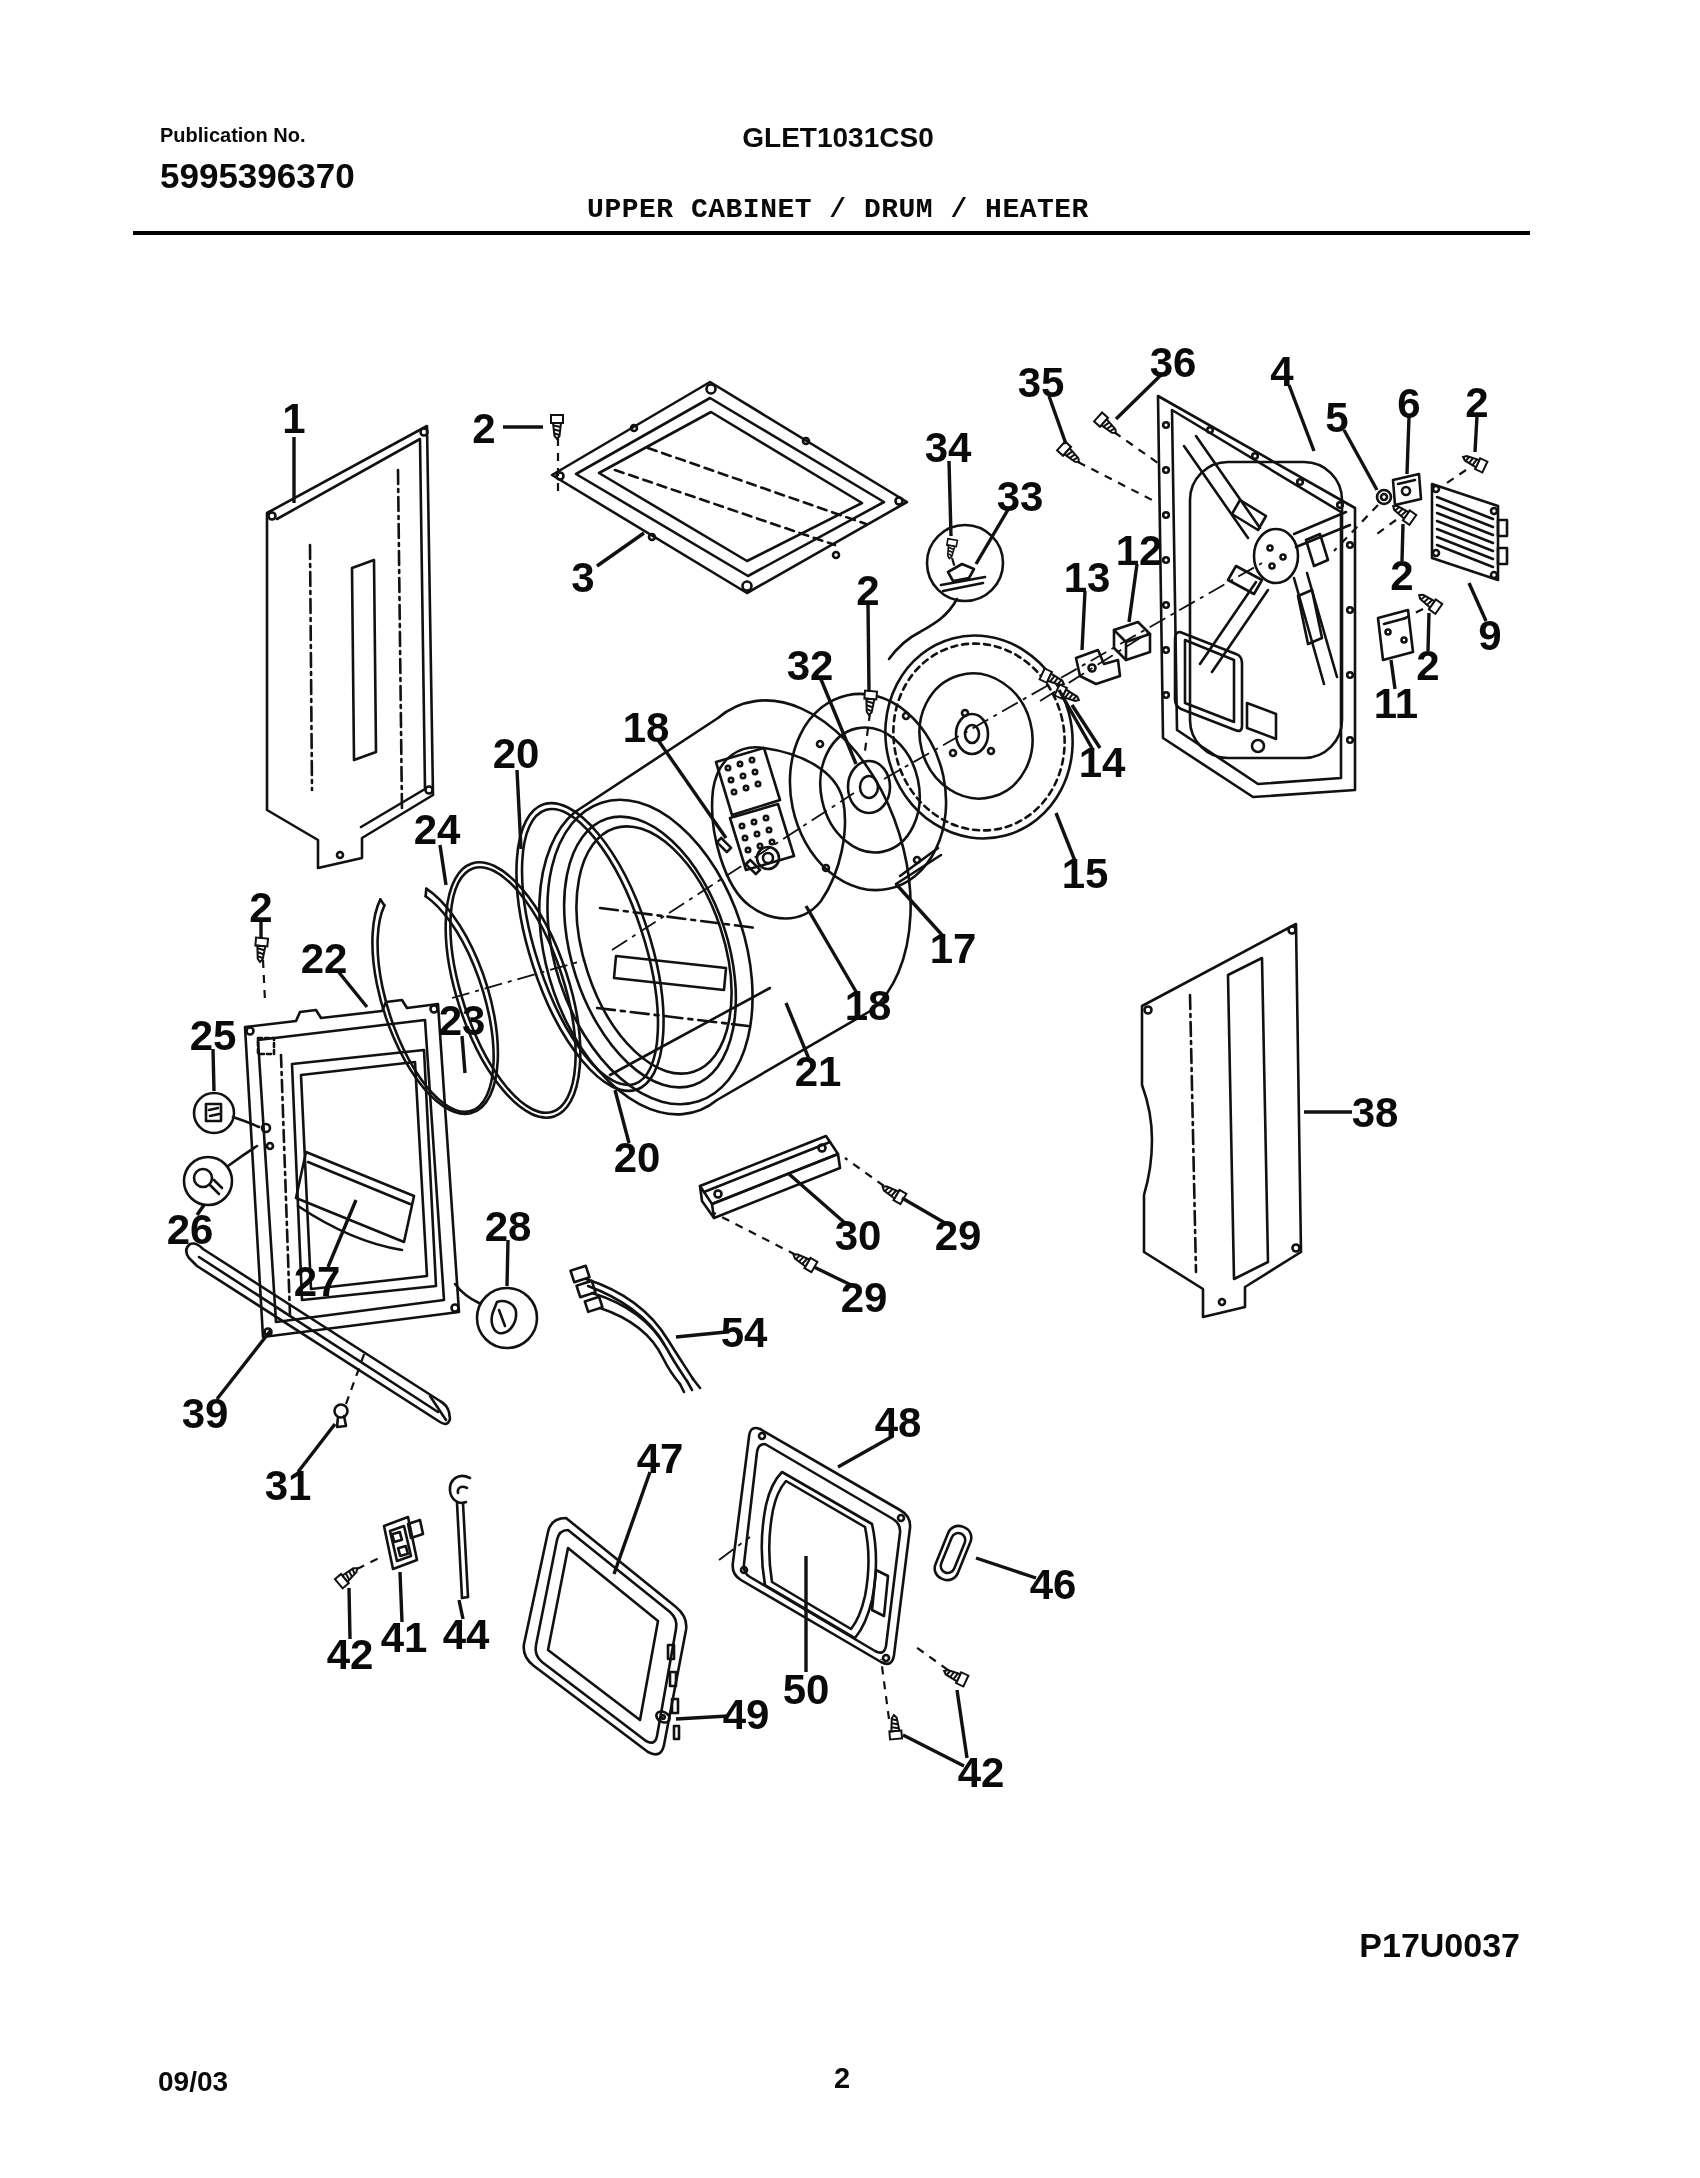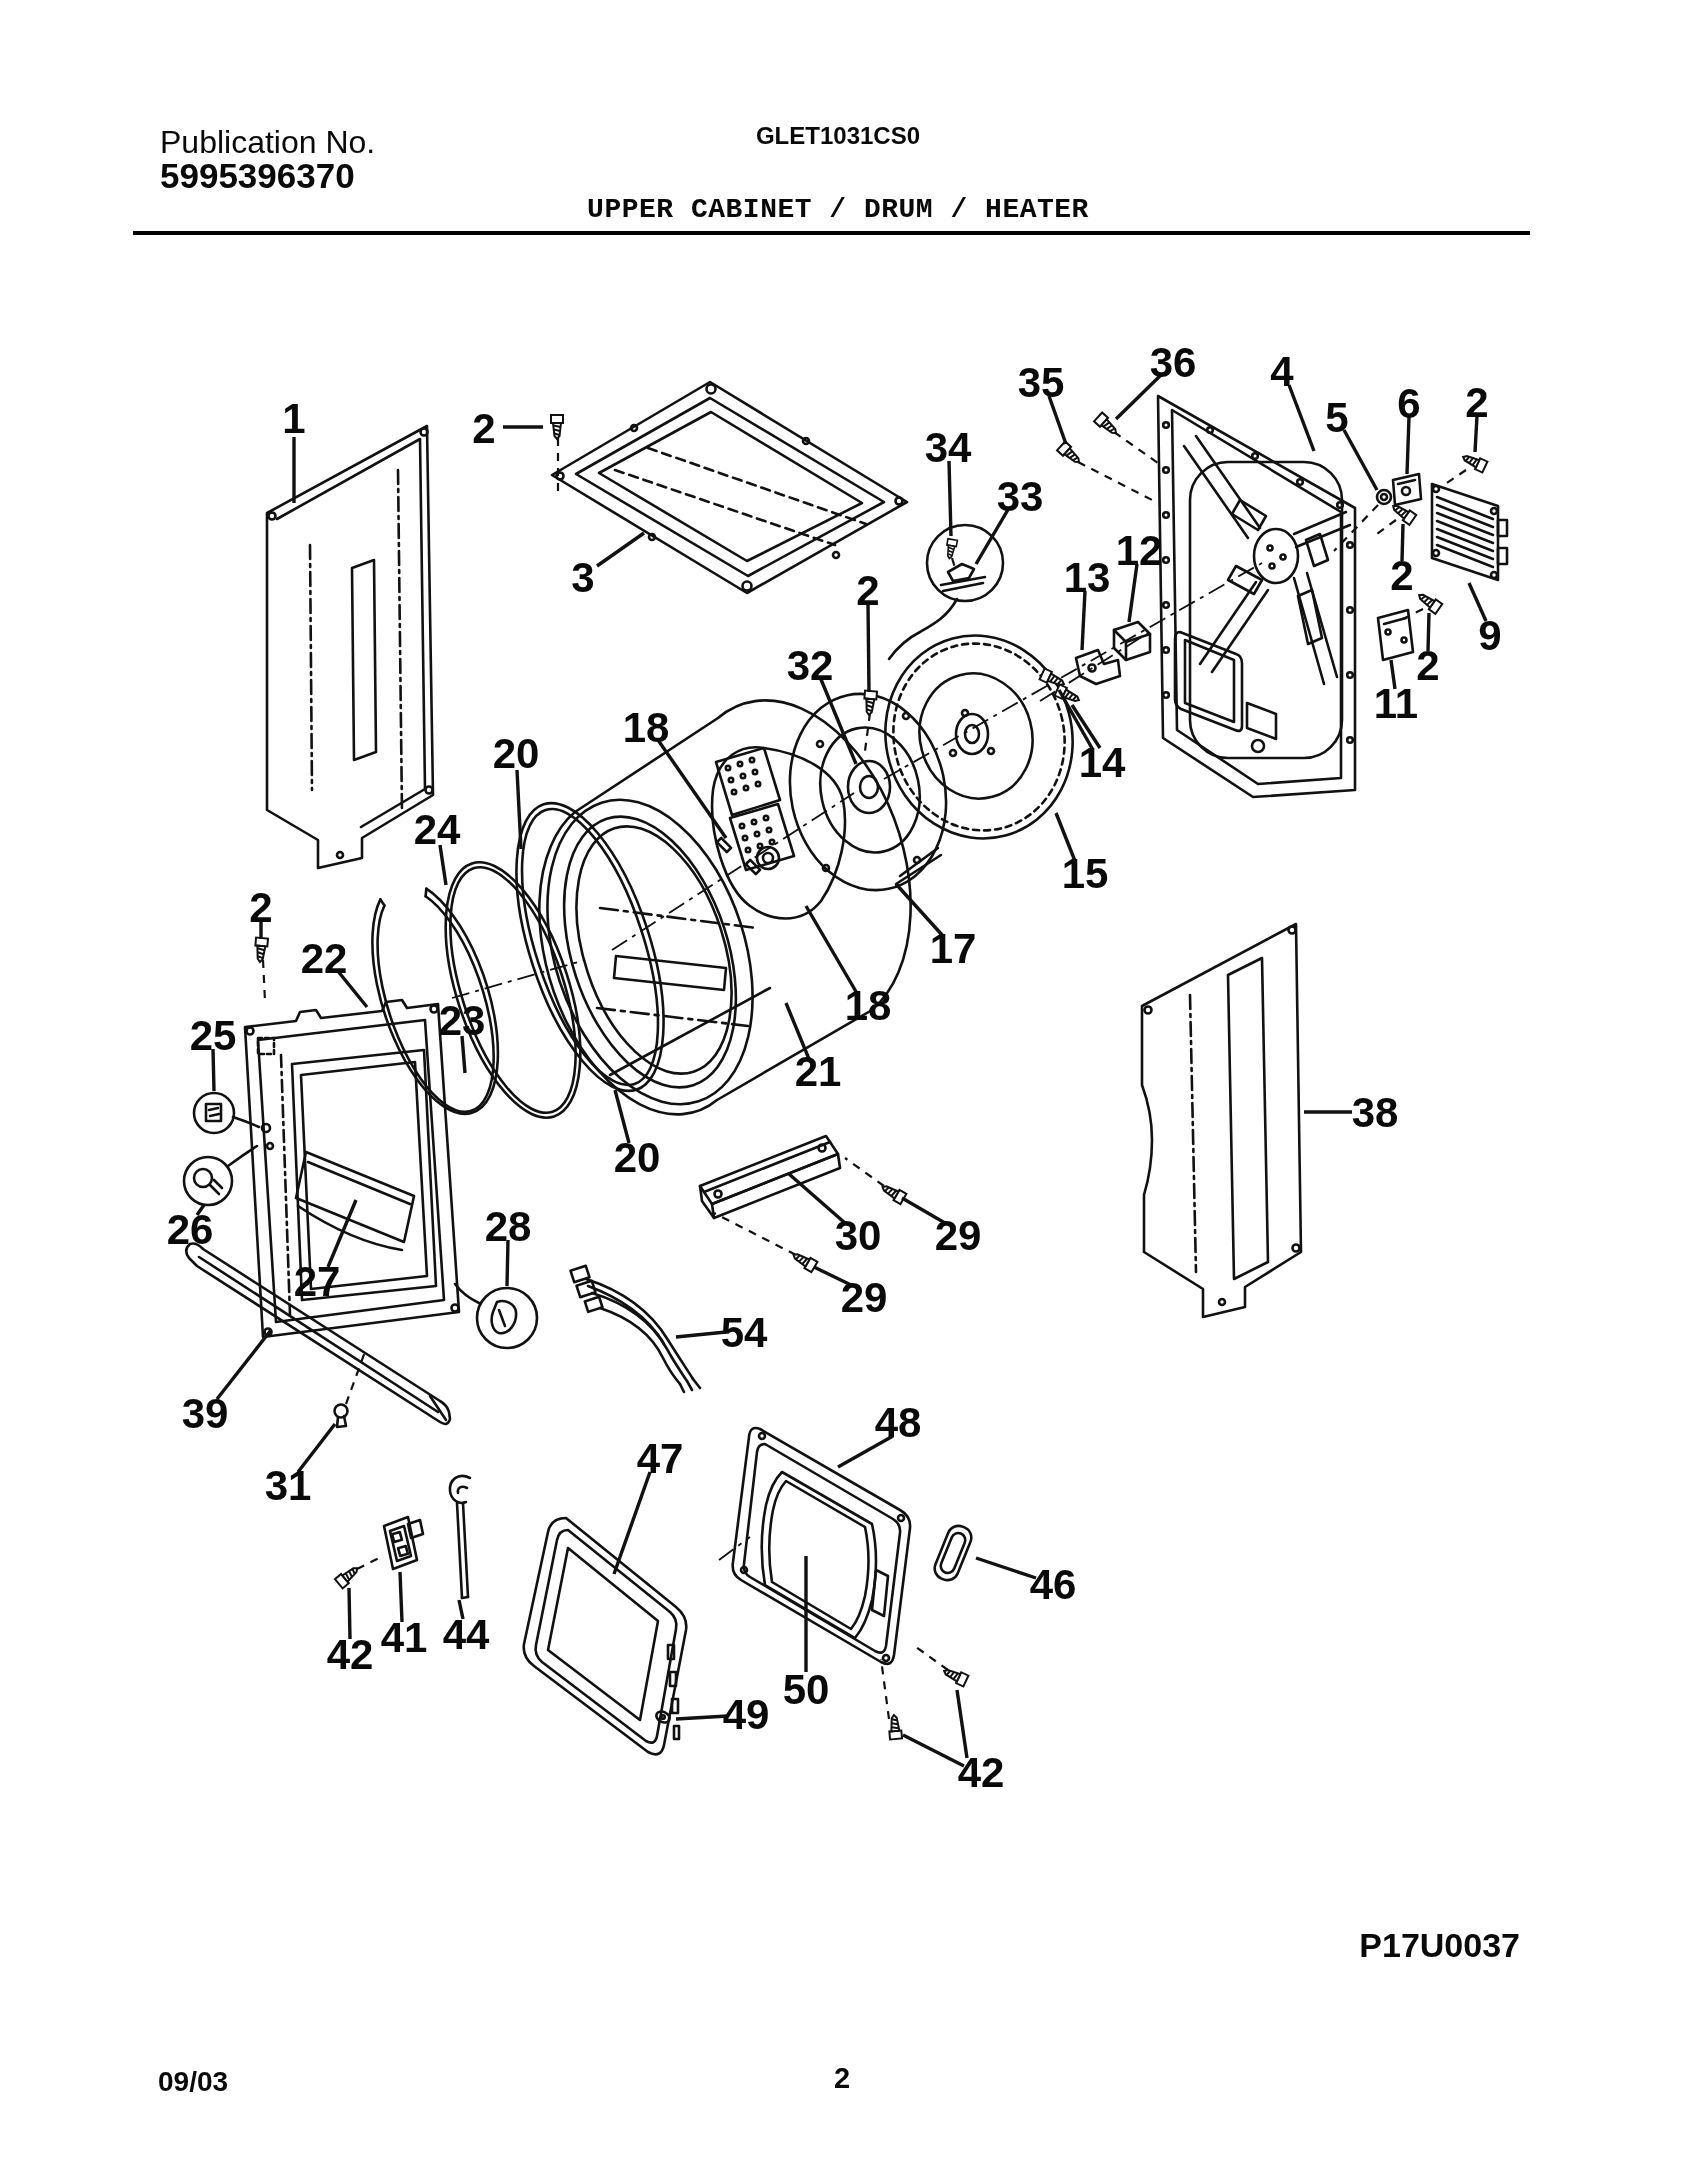--- a/index.html
+++ b/index.html
@@ -1,21 +1,21 @@
 <!DOCTYPE html>
 <html><head>
 <meta charset="utf-8">
 <style>
   html,body{margin:0;padding:0;background:#e8e8e8;}
   .page{position:relative;width:1700px;height:2178px;background:#ffffff;
         font-family:"Liberation Sans",sans-serif;color:#0a0a0a;overflow:hidden;}
   .abs{position:absolute;white-space:nowrap;}
-  .pub-label{left:160px;top:124px;font-size:32px;font-weight:400;}
+  .pub-label{left:160px;top:124px;font-size:20px;font-weight:700;}
   .pub-num{left:160px;top:156px;font-size:35px;font-weight:600;}
-  .model{left:0;right:0;top:122px;text-align:center;font-size:24px;font-weight:600;}
+  .model{left:0;right:0;top:122px;text-align:center;font-size:28px;font-weight:600;}
   .model span{position:relative;left:-12px;}
   .title{left:0;right:0;top:194px;text-align:center;font-size:28px;font-weight:700;letter-spacing:.5px;font-family:Liberation Mono, monospace;}
   .title span{position:relative;left:-12px;}
   .rule{left:133px;top:231px;width:1397px;height:4px;background:#000;}
   .plate-code{left:1300px;top:1926px;width:220px;text-align:right;font-size:34px;font-weight:600;}
   .footer-date{left:158px;top:2066px;font-size:28px;font-weight:600;}
   .page-num{left:818px;top:2062px;width:48px;text-align:center;font-size:29px;font-weight:600;}
   svg{position:absolute;left:0;top:0;}
   .ln,.part path,.part line,.part polygon,.part polyline,.part ellipse,.part circle,.part rect
      {stroke:#111;fill:none;stroke-width:2.6;stroke-linecap:round;stroke-linejoin:round;}

